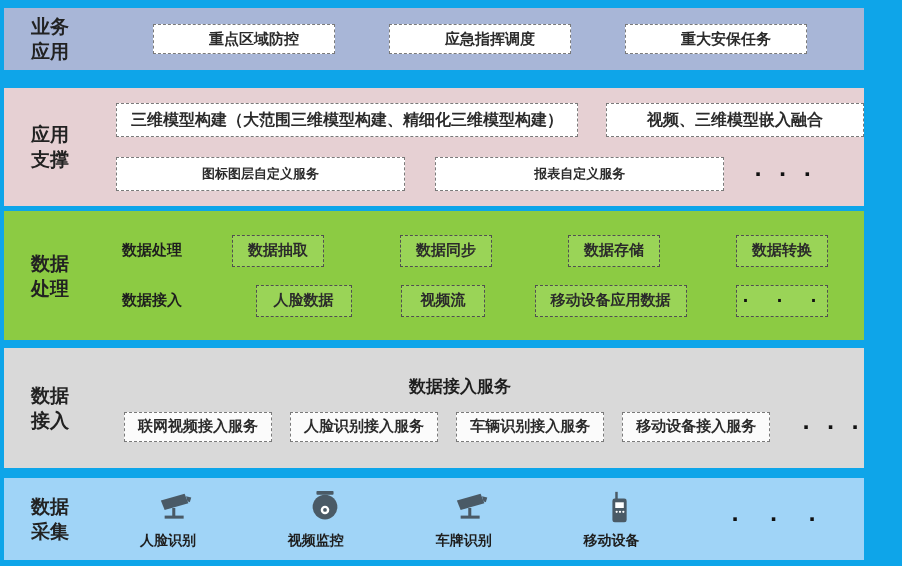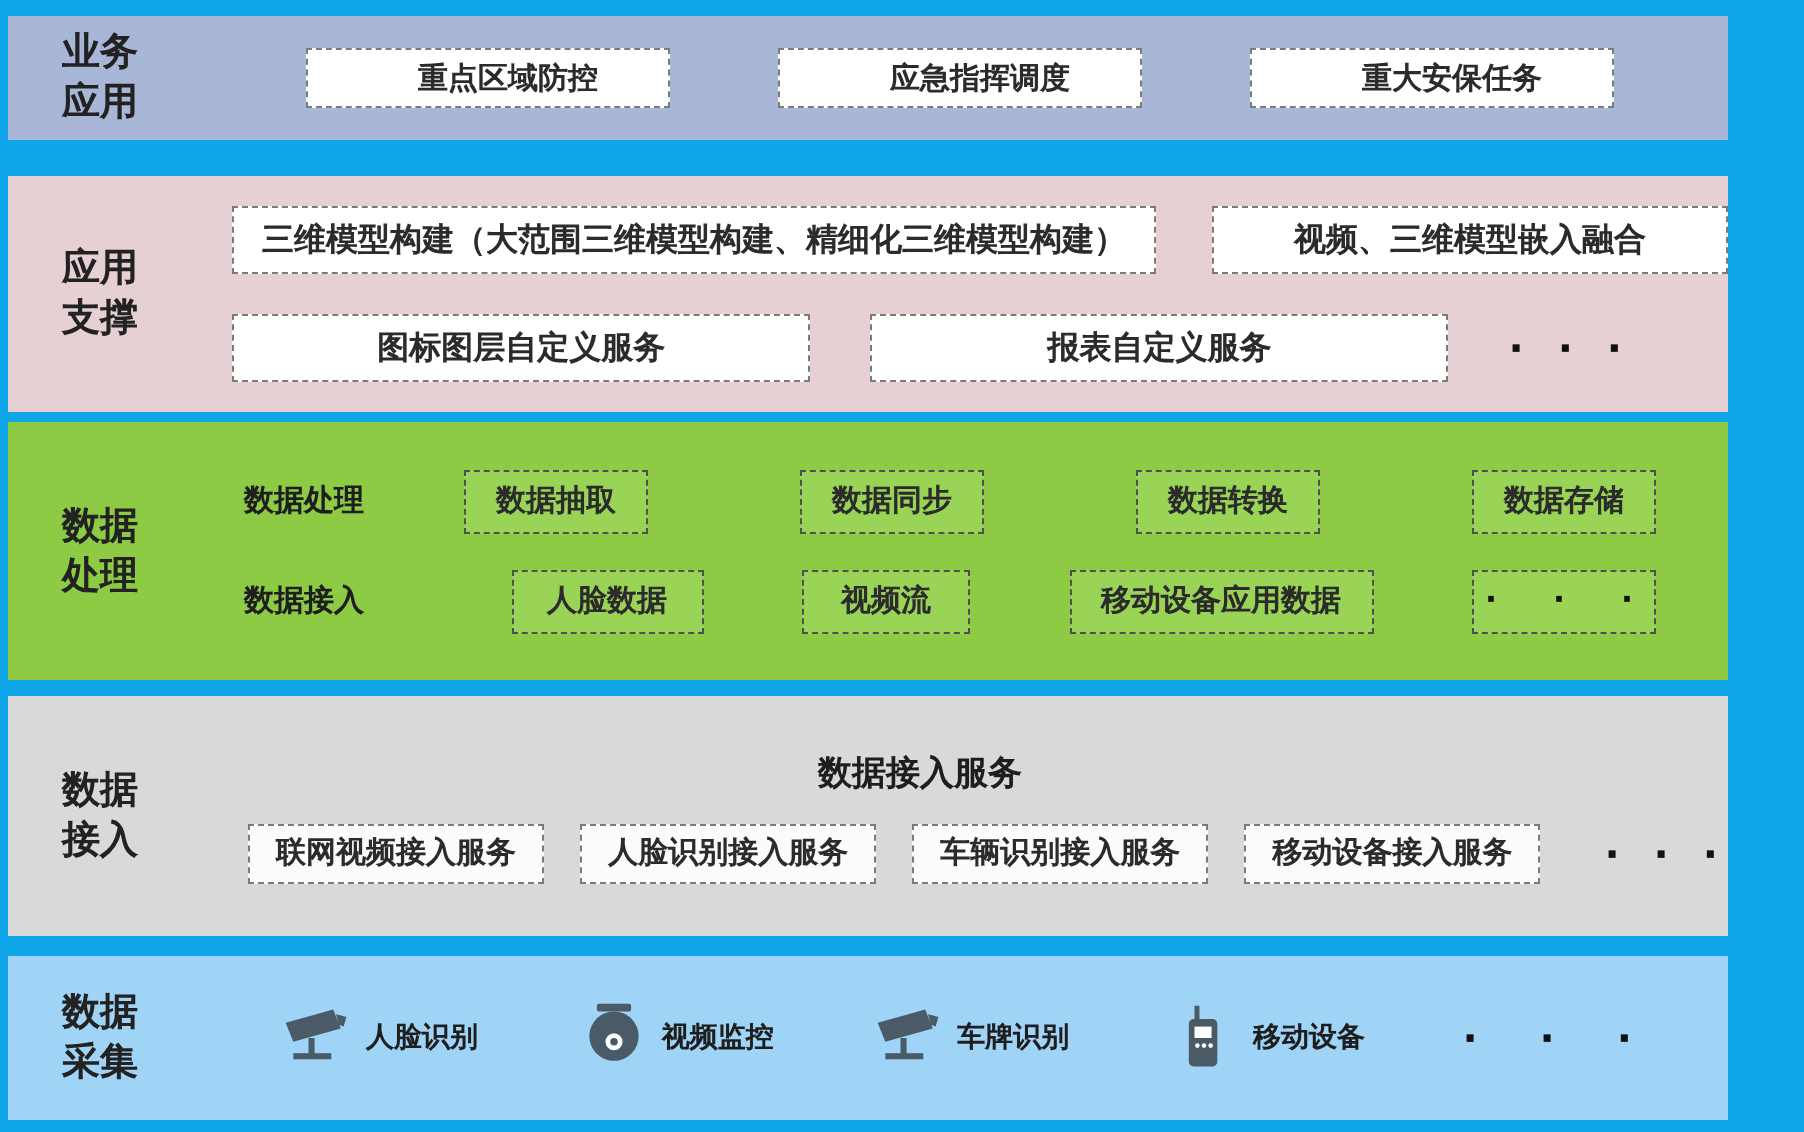--- a/index.html
+++ b/index.html
@@ -44,21 +44,21 @@
   
   .band-business .hrow { justify-content:space-around; padding:0 30px; }
   .band-business .dbox { width:182px;padding-left:28px; }
 
   
   .band-support .band-content { gap:20px; }
   .band-support .row-top { padding-left:20px; gap:16px; }
   .band-support .box-model { width:462px; height:34px; font-size:16px; }
   .band-support .box-fusion { width:258px; height:34px; font-size:16px; }
   .band-support .row-bottom { padding-left:20px; gap:30px; }
-  .band-support .box-custom { width:292px; height:34px; font-size:16px; }
+  .band-support .box-custom { width:292px; height:34px; font-size:13px; }
   .band-support .dots { margin-left:auto; margin-right:48px; }
 
   
   .band-processing .band-content { gap:18px; }
   .band-processing .hrow { padding-left:26px; padding-right:36px;font-family:Liberation Mono, monospace; }
   .band-processing .row-title {
     width:86px; flex:0 0 86px; font-size:15px; font-weight:bold; color:#1e1e1e;
     margin-right:24px;
   }
   .band-processing .dbox {
@@ -81,21 +81,21 @@
     text-align:center; font-size:17px; font-weight:bold; color:#1e1e1e;
     padding-right:40px;
   }
   .band-access .hrow { padding-left:28px; gap:18px; }
   .band-access .dbox { width:156px; background:#fbfbfb; font-size:15px; }
   .band-access .dots { margin-left:14px; }
 
   
   .band-collection .hrow { justify-content:space-between; padding:0 36px 0 44px; height:100%; }
   .collect-item {
-    display:flex; flex-direction:row; align-items:center; gap:5px;
+    display:flex; flex-direction:column; align-items:flex-end; gap:5px;
   }
   .collect-item .icon { height:38px; display:flex; align-items:flex-end; }
   .collect-label { font-size:14px; font-weight:bold; color:#1e1e1e; }
   .band-collection .dots { letter-spacing:12px; }
 
   .dots {
     font-weight:bold; font-size:20px; color:#111111;
     letter-spacing:5px; line-height:1; white-space:nowrap;
   }
 
@@ -135,22 +135,22 @@
   </section>
 
   <section class="band band-processing">
     <div class="band-label">数据
 处理</div>
     <div class="band-content">
       <div class="hrow row-proc">
         <span class="row-title">数据处理</span>
         <div class="dbox">数据抽取</div>
         <div class="dbox">数据同步</div>
+        <div class="dbox">数据存储</div>
         <div class="dbox">数据转换</div>
-        <div class="dbox">数据存储</div>
       </div>
       <div class="hrow row-in">
         <span class="row-title">数据接入</span>
         <div class="dbox w-face">人脸数据</div>
         <div class="dbox w-stream">视频流</div>
         <div class="dbox w-mobile">移动设备应用数据</div>
         <div class="dbox w-dots">
           <span class="dots">· · ·</span>
         </div>
       </div>

